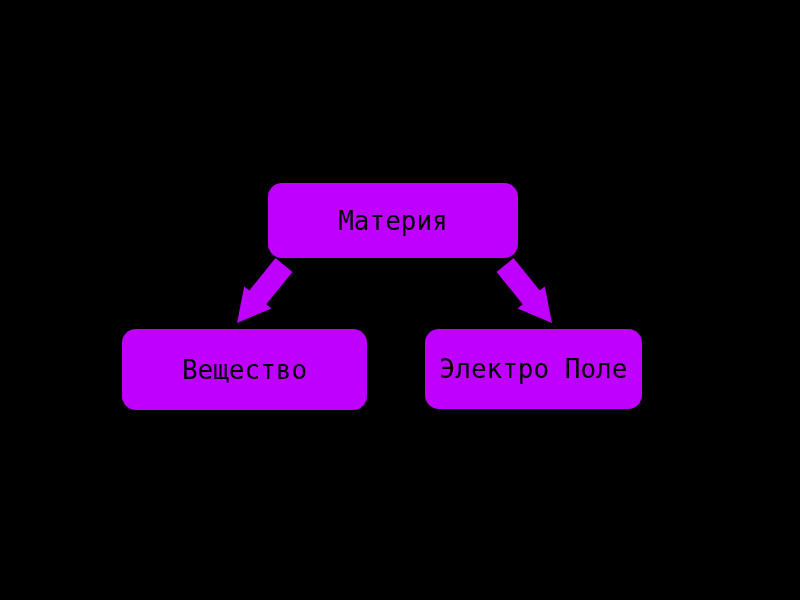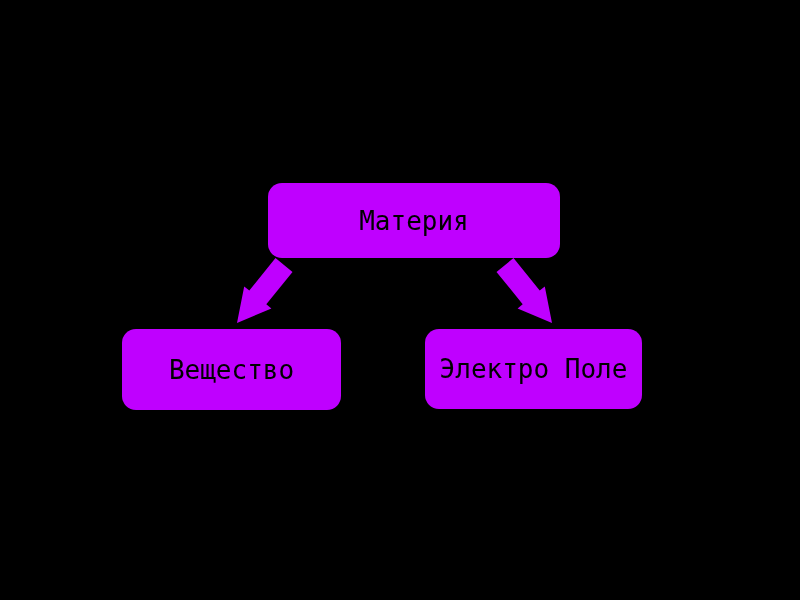--- a/index.html
+++ b/index.html
@@ -23,22 +23,22 @@
     display: flex;
     align-items: center;
     justify-content: center;
     background: var(--fill, #BF00FF);
     color: var(--text, #000000);
     border-radius: 14px;
     font-family: "DejaVu Sans Mono", monospace;
     font-size: 26px;
     white-space: nowrap;
   }
-  .node-root  { left: 268px; top: 183px; width: 292px; height: 75px; }
-  .node-left  { left: 122px; top: 329px; width: 219px; height: 81px; }
+  .node-root  { left: 268px; top: 183px; width: 250px; height: 75px; }
+  .node-left  { left: 122px; top: 329px; width: 245px; height: 81px; }
   .node-right { left: 425px; top: 329px; width: 217px; height: 80px; }
   .arrows {
     position: absolute;
     left: 0;
     top: 0;
     width: 800px;
     height: 600px;
     display: block;
   }
   .arrows polygon {

